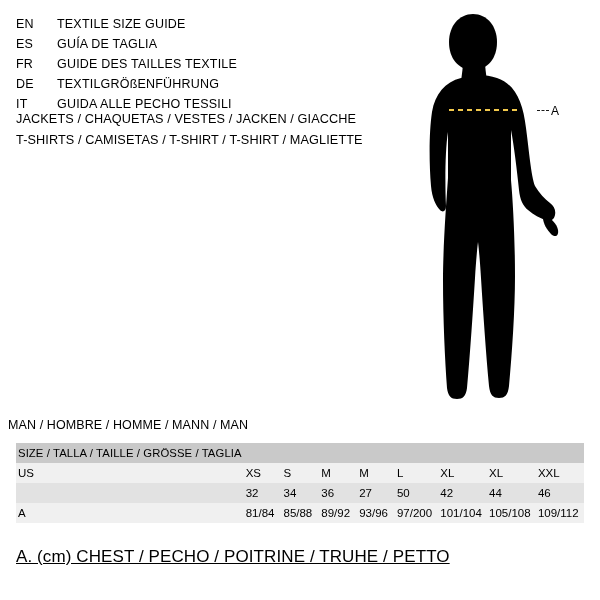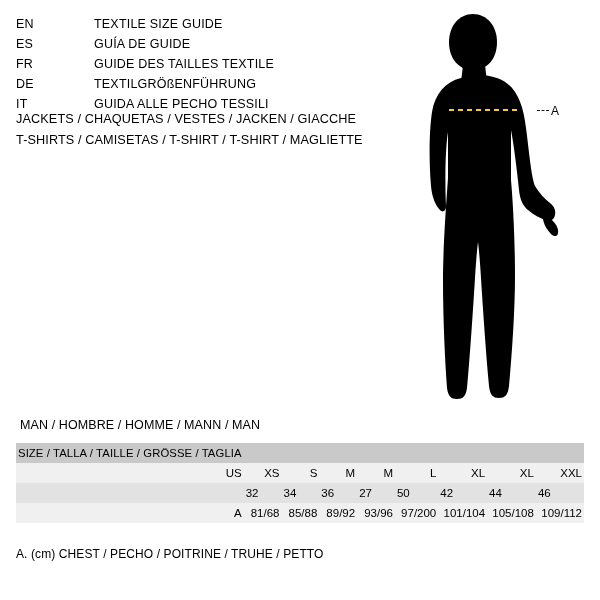--- a/index.html
+++ b/index.html
@@ -36,21 +36,20 @@
     height: 20px;
     font-size: 12.5px;
     letter-spacing: 0.2px;
   }
   .lang-code {
     width: 41px;
     flex: 0 0 41px;
   }
   .lang-text {
     white-space: nowrap;
-    margin-left: 37px;
   }
 
   
   .cat-block {
     position: absolute;
     left: 16px;
     top: 112px;
     width: 420px;
   }
   .cat-line {
@@ -81,21 +80,21 @@
     position: absolute;
     left: 537px;
     top: 110px;
     width: 12px;
     border-top: 1.5px dashed #1a1a1a;
   }
 
   
   .table-title {
     position: absolute;
-    left: 20px;
+    left: 8px;
     top: 418px;
     font-size: 12.5px;
     letter-spacing: 0.1px;
     font-weight: normal;
   }
 
   table.size-table {
     position: absolute;
     left: 16px;
     top: 443px;
@@ -108,46 +107,47 @@
     padding: 4px 2px;
     vertical-align: middle;
     white-space: nowrap;
   }
   .row-header td {
     background: #c9c9c9;
     font-size: 11.3px;
     letter-spacing: 0.1px;
   }
   .row-shade td { background: #e2e2e2; }
-  .row-light td { background: #f0f0f0; text-align: right; }
+  .row-light td { background: #f0f0f0; }
 
   .col-label { width: 86px; padding-left: 2px !important; }
   .col-val { width: 68px; text-align: left; }
 
   .footnote {
     position: absolute;
     left: 16px;
     top: 547px;
-    font-size: 12px;
-    letter-spacing: 0.1px;
+    font-size: 17px;
+    letter-spacing: 0.1px;
+    text-decoration: underline;
   }
 </style>
 </head>
 <body>
 
 <div class="page">
 
   <div class="lang-block">
     <div class="lang-row">
       <span class="lang-code">EN</span>
       <span class="lang-text">TEXTILE SIZE GUIDE</span>
     </div>
     <div class="lang-row">
       <span class="lang-code">ES</span>
-      <span class="lang-text">GUÍA DE GUIDE</span>
+      <span class="lang-text">GUÍA DE TAGLIA</span>
     </div>
     <div class="lang-row">
       <span class="lang-code">FR</span>
       <span class="lang-text">GUIDE DES TAILLES TEXTILE</span>
     </div>
     <div class="lang-row">
       <span class="lang-code">DE</span>
       <span class="lang-text">TEXTILGRÖßENFÜHRUNG</span>
     </div>
     <div class="lang-row">
@@ -242,21 +242,21 @@
         <td class="col-val">34</td>
         <td class="col-val">36</td>
         <td class="col-val">27</td>
         <td class="col-val">50</td>
         <td class="col-val">42</td>
         <td class="col-val">44</td>
         <td class="col-val">46</td>
       </tr>
       <tr class="row-light">
         <td class="col-label">A</td>
-        <td class="col-val">81/68</td>
+        <td class="col-val">81/84</td>
         <td class="col-val">85/88</td>
         <td class="col-val">89/92</td>
         <td class="col-val">93/96</td>
         <td class="col-val">97/200</td>
         <td class="col-val">101/104</td>
         <td class="col-val">105/108</td>
         <td class="col-val">109/112</td>
       </tr>
     </tbody>
   </table>

